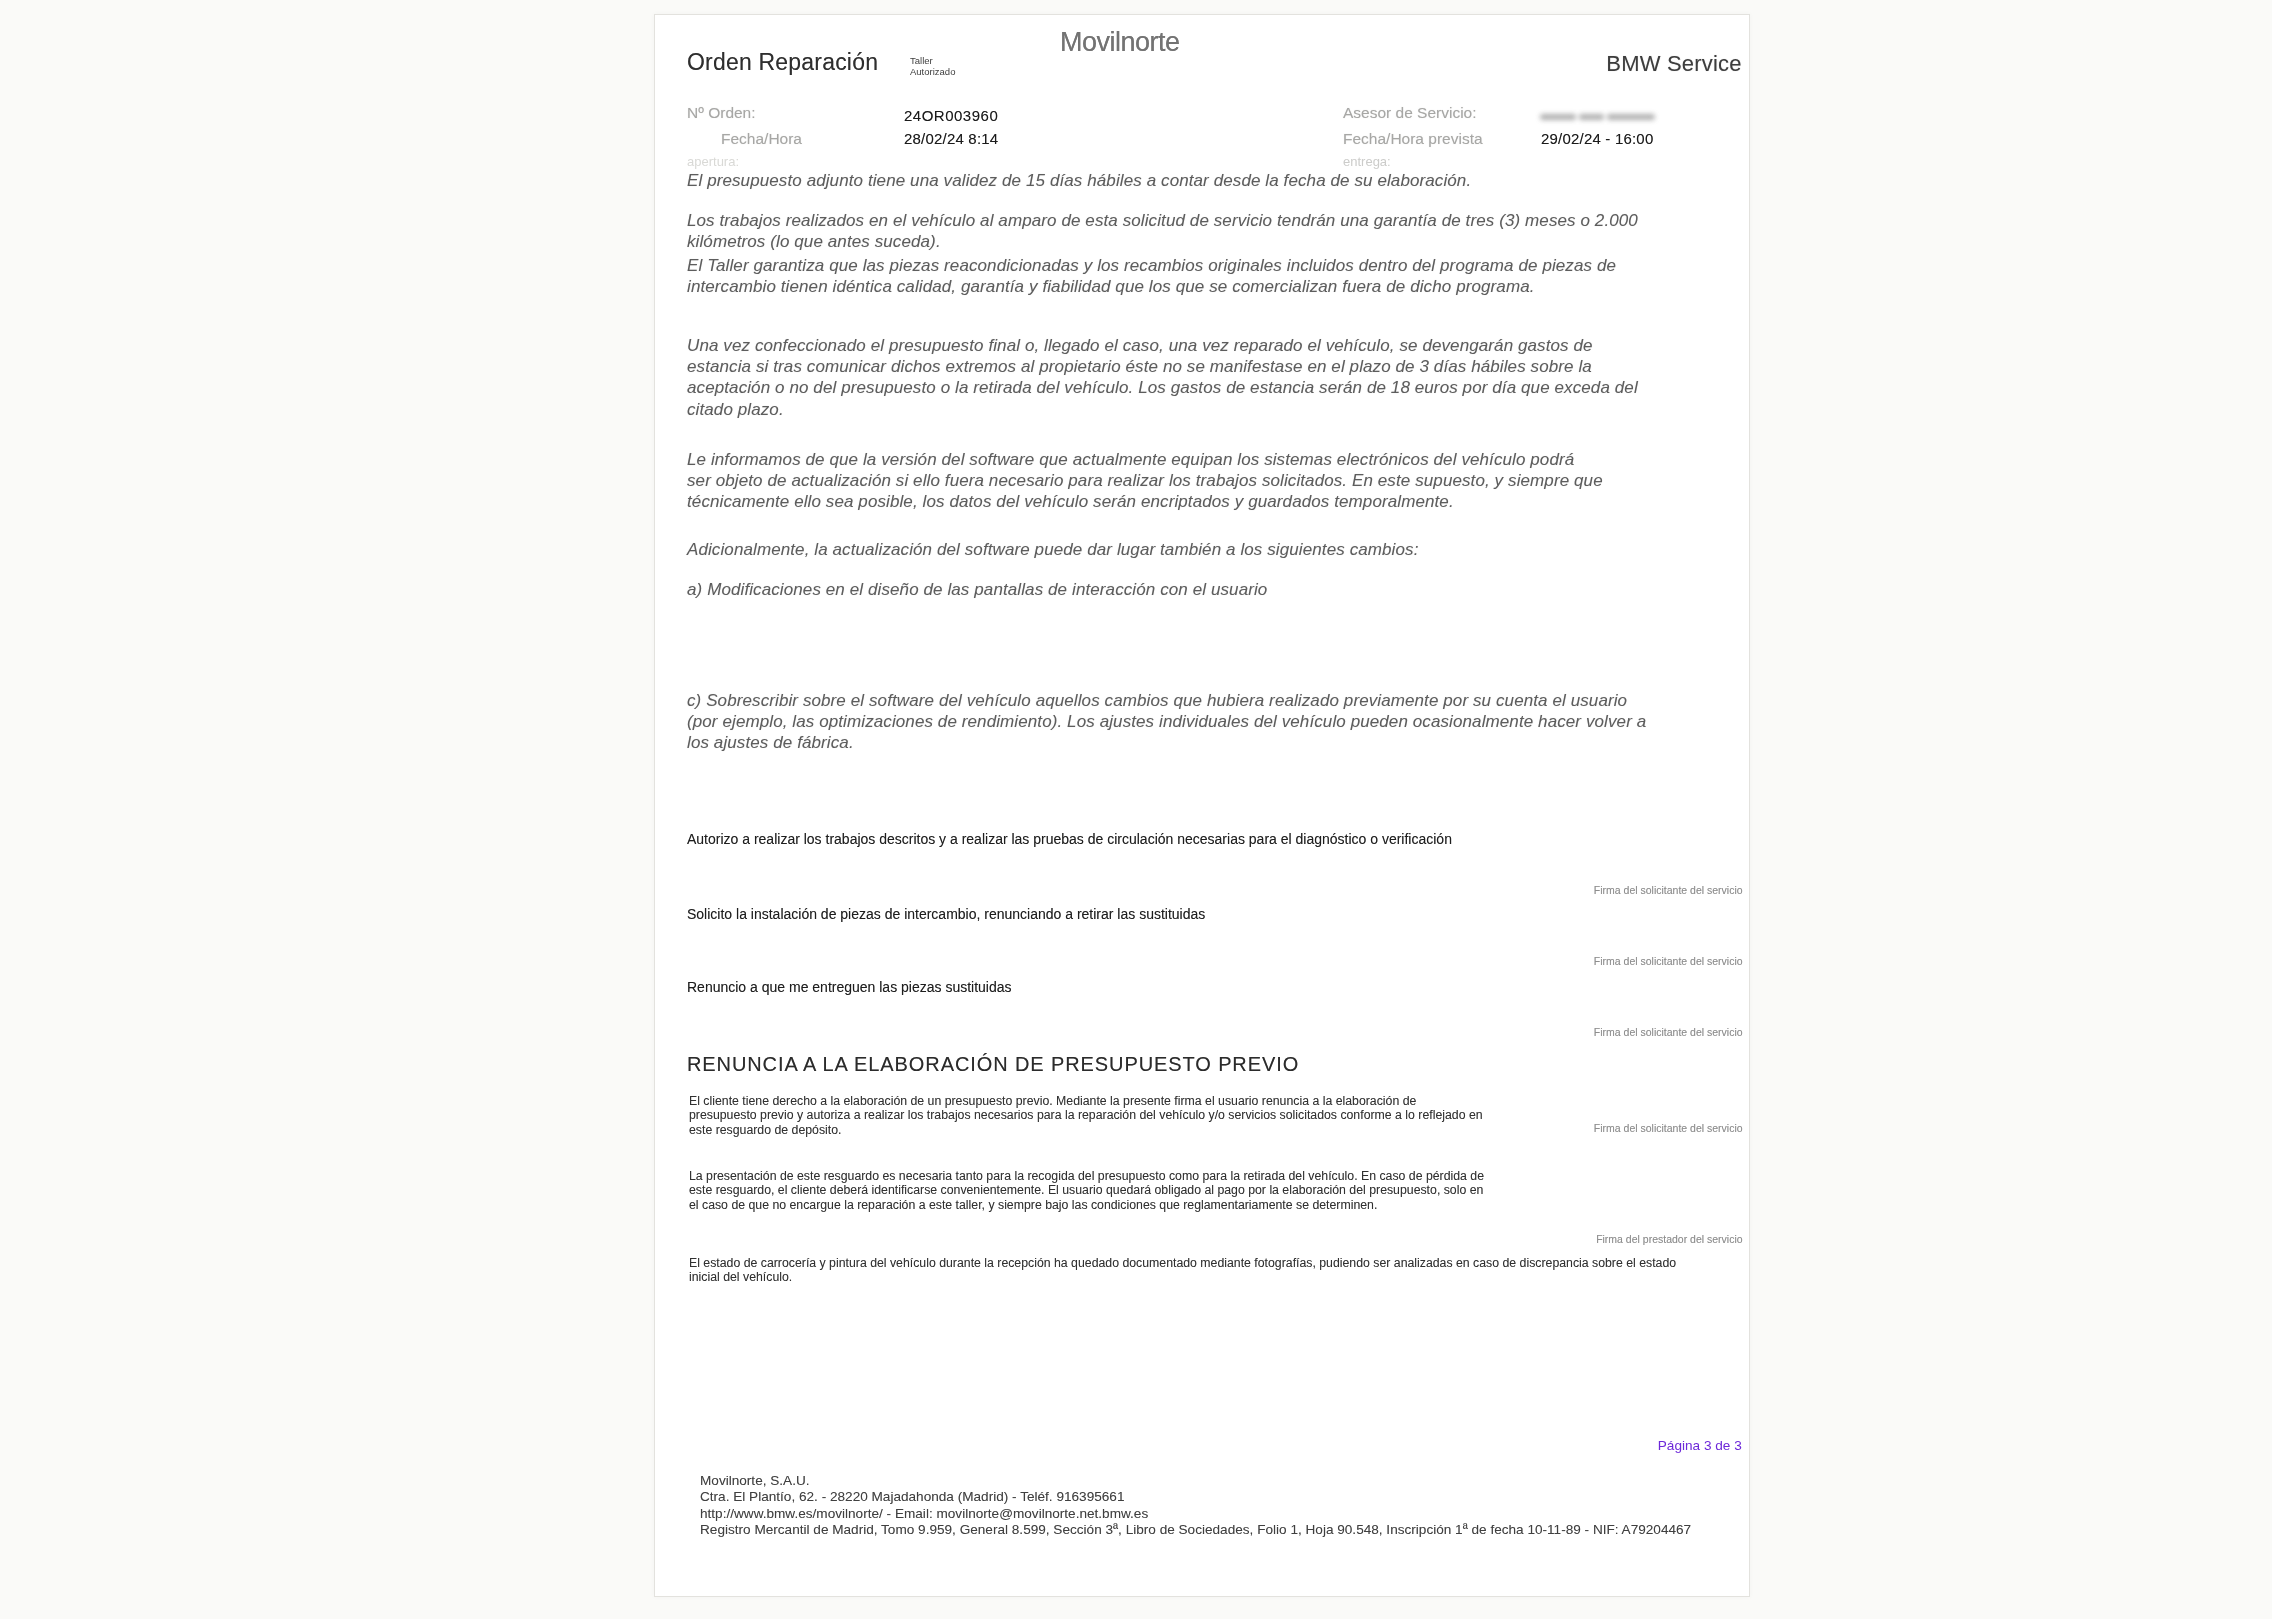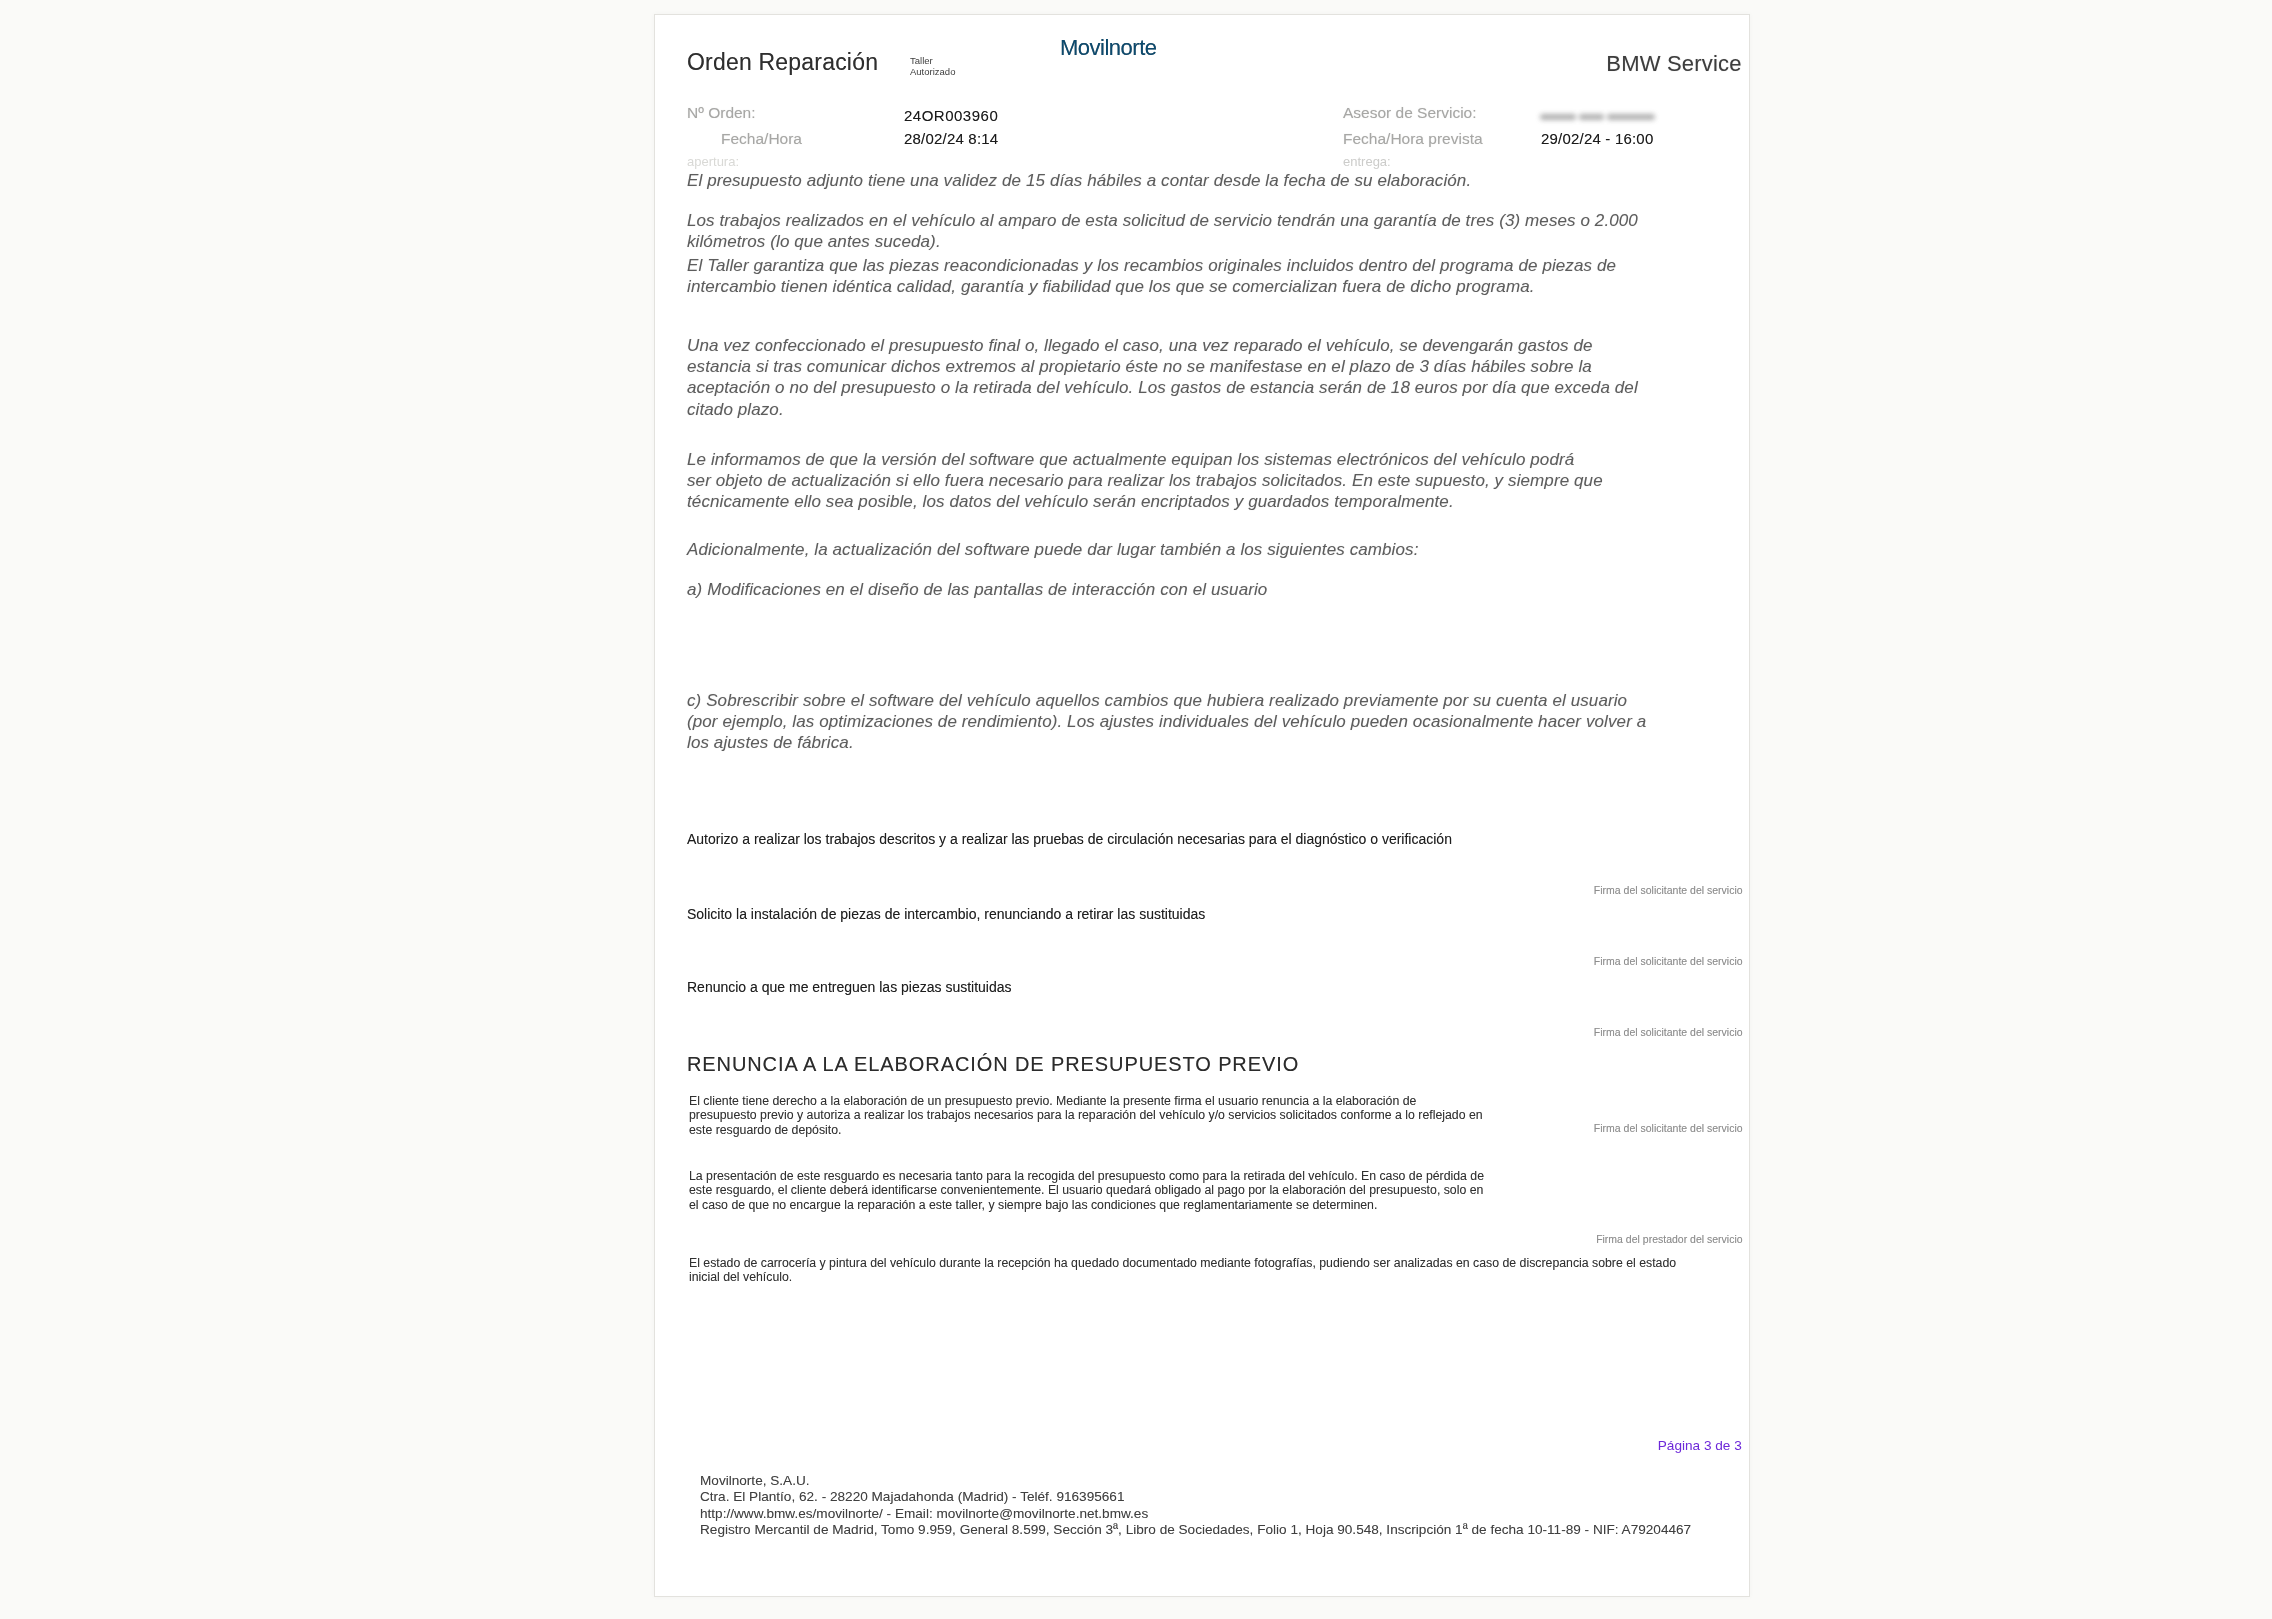--- a/index.html
+++ b/index.html
@@ -5,21 +5,21 @@
   html,body{margin:0;padding:0;}
   body{background:#fafaf8;font-family:"Liberation Sans", sans-serif;}
   .canvas{position:relative;width:2429px;height:1619px;background:#fafaf8;overflow:hidden;}
   .sheet{position:absolute;left:654px;top:13.6px;width:1094px;height:1581px;background:#ffffff;
          border:0.5px solid #e3e2de;box-shadow:0 0 5.5px rgba(0,0,0,0.03);}
   .sheet > div{position:absolute;}
 
   
   .t-title{left:32px;top:34px;font-size:23px;color:#2e2e2e;letter-spacing:0.2px;text-shadow:0 0 0.5px rgba(70,70,70,.45);}
   .t-taller{left:255px;top:40px;width:142px;font-size:9.5px;line-height:11.4px;color:#3e3e3e;white-space:pre-line;}
-  .t-workshop{left:405px;top:20px;font-size:22px;color:#0c4a6e;letter-spacing:-0.5px;text-shadow:0 0 0.5px rgba(60,60,60,.6);}
+  .t-workshop{left:405px;top:12px;font-size:27px;color:#737373;letter-spacing:-0.5px;text-shadow:0 0 0.5px rgba(60,60,60,.6);}
   .t-brand{right:7.3px;top:36px;font-size:22px;color:#3d3d3d;letter-spacing:0.2px;text-shadow:0 0 0.9px rgba(90,90,90,.4);}
 
   
   .lab{font-size:15.5px;color:#a7a7a5;text-shadow:0 0 0.9px rgba(190,190,188,.5);}
   .val{font-size:15px;color:#1b1b1b;text-shadow:0 0 0.5px rgba(60,60,60,.5);}
   .o-l1{left:32px;top:89px;}
   .o-v1{left:249px;top:92px;letter-spacing:0.5px;}
   .o-l2{left:32px;top:115px;margin-left:34px;}
   .o-v2{left:249px;top:115px;letter-spacing:0.2px;}
   .o-sub1{left:32px;top:139px;font-size:13px;color:#d9d9d6;}

